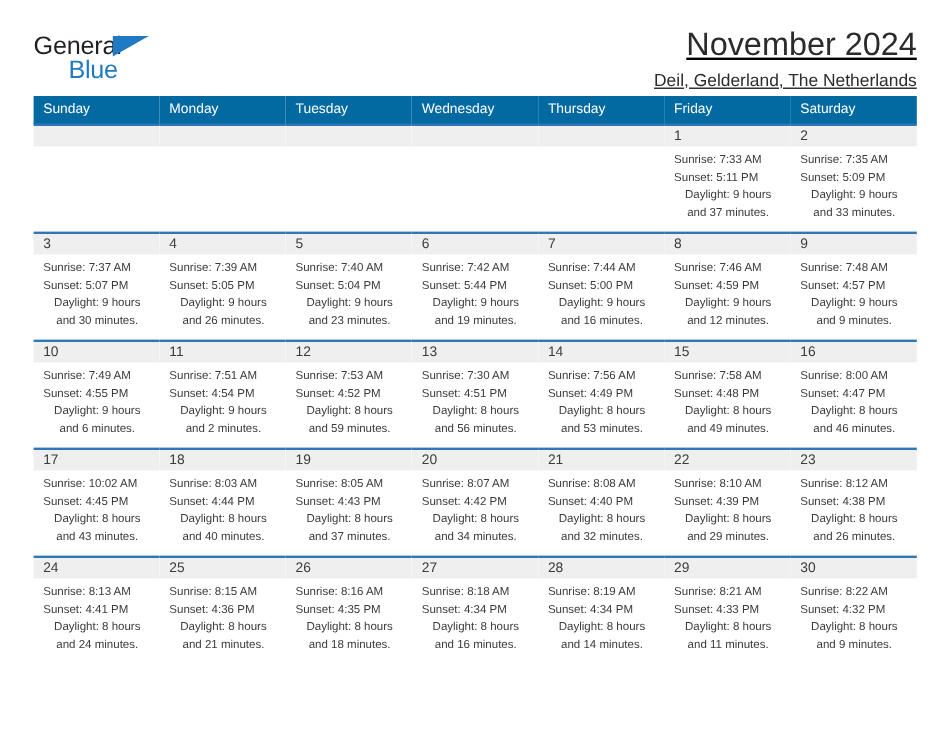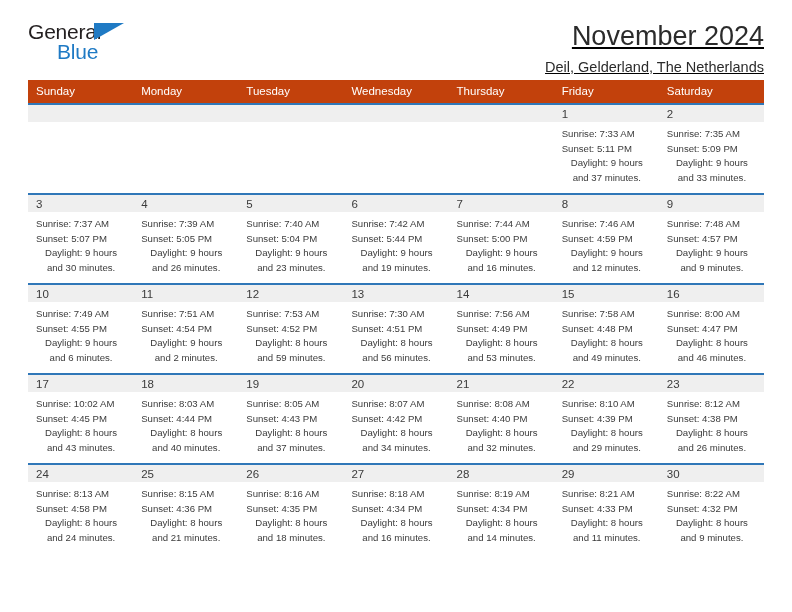--- a/index.html
+++ b/index.html
@@ -15,21 +15,21 @@
   .page {
     position: relative;
     width: 792px;
     height: 612px;
     padding: 0 28px;
   }
 
   
   .topbar {
     display: flex;
-    align-items: flex-start;
+    align-items: flex-end;
     justify-content: space-between;
     height: 76px;
     padding-top: 21px;
   }
 
   
   .logo {
     position: relative;
     width: 110px;
     height: 48px;
@@ -81,21 +81,21 @@
 
   
   .calendar {
     width: 736px;
     margin-top: 4px;
     border-collapse: collapse;
     table-layout: fixed;
   }
 
   .calendar thead th {
-    background: #c2410c;
+    background: #0369a1;
     color: #ffffff;
     font-size: 11.5px;
     font-weight: normal;
     text-align: left;
     padding: 5px 0 6px 8px;
     height: 21px;
   }
 
   .week-row { height: 90px; }
 
@@ -364,21 +364,21 @@
               <div>Sunset: 4:38 PM</div>
               <div class="wrap">Daylight: 8 hours and 26 minutes.</div>
             </div>
           </td>
         </tr>
         <tr class="week-row">
           <td class="daycell">
             <div class="daynum-band">24</div>
             <div class="daybody">
               <div>Sunrise: 8:13 AM</div>
-              <div>Sunset: 4:58 PM</div>
+              <div>Sunset: 4:41 PM</div>
               <div class="wrap">Daylight: 8 hours and 24 minutes.</div>
             </div>
           </td>
           <td class="daycell">
             <div class="daynum-band">25</div>
             <div class="daybody">
               <div>Sunrise: 8:15 AM</div>
               <div>Sunset: 4:36 PM</div>
               <div class="wrap">Daylight: 8 hours and 21 minutes.</div>
             </div>

